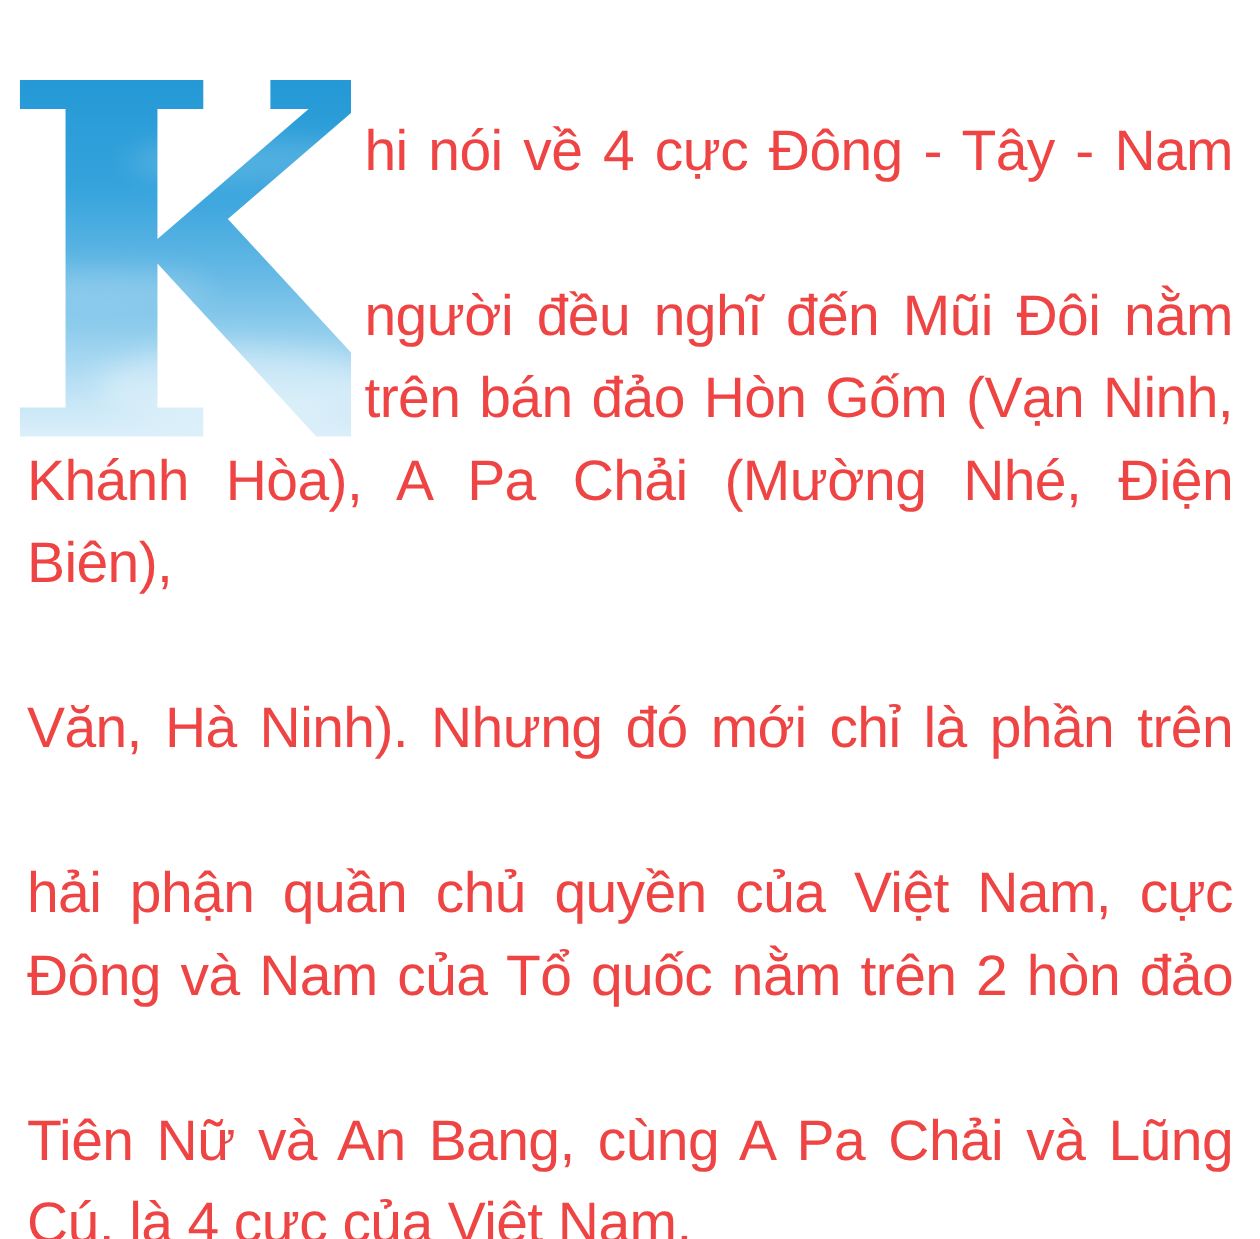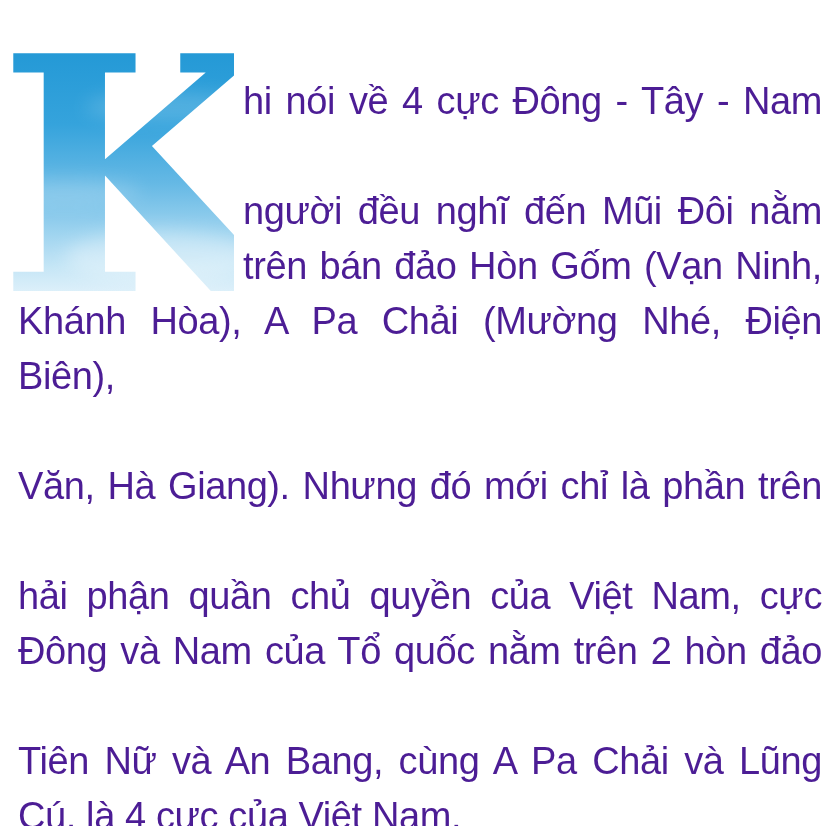--- a/index.html
+++ b/index.html
@@ -16,21 +16,21 @@
   }
   .article {
     padding: 74px 18px 0 18px;
   }
   .para {
     margin: 0;
     font-family: "Liberation Sans", sans-serif;
     font-size: 38px;
     line-height: 55px;
     letter-spacing: -0.4px;
-    color: #4c1d95;
+    color: #ef4444;
     text-align: justify;
     text-align-last: justify;
   }
   .para-last {
     text-align: left;
     text-align-last: left;
   }
   .dropcap {
     float: left;
     width: 224px;
@@ -81,21 +81,21 @@
             <ellipse cx="150" cy="205" rx="95" ry="26" fill="#ffffff" opacity="0.35" filter="url(#cloudblur)"></ellipse>
           </g>
         </svg>
       </span>
       <span>hi nói về 4 cực Đông - Tây - Nam</span><br>
       <br>
       <span>người đều nghĩ đến Mũi Đôi nằm</span><br>
       <span>trên bán đảo Hòn Gốm (Vạn Ninh,</span><br>
       <span>Khánh Hòa), A Pa Chải (Mường Nhé, Điện Biên),</span><br>
       <br>
-      <span>Văn, Hà Giang). Nhưng đó mới chỉ là phần trên</span><br>
+      <span>Văn, Hà Ninh). Nhưng đó mới chỉ là phần trên</span><br>
       <br>
       <span>hải phận quần chủ quyền của Việt Nam, cực</span><br>
       <span>Đông và Nam của Tổ quốc nằm trên 2 hòn đảo</span><br>
       <br>
       <span>Tiên Nữ và An Bang, cùng A Pa Chải và Lũng</span>
     </p>
 
     <p class="para para-last">
       <span>Cú, là 4 cực của Việt Nam.</span>
     </p>

